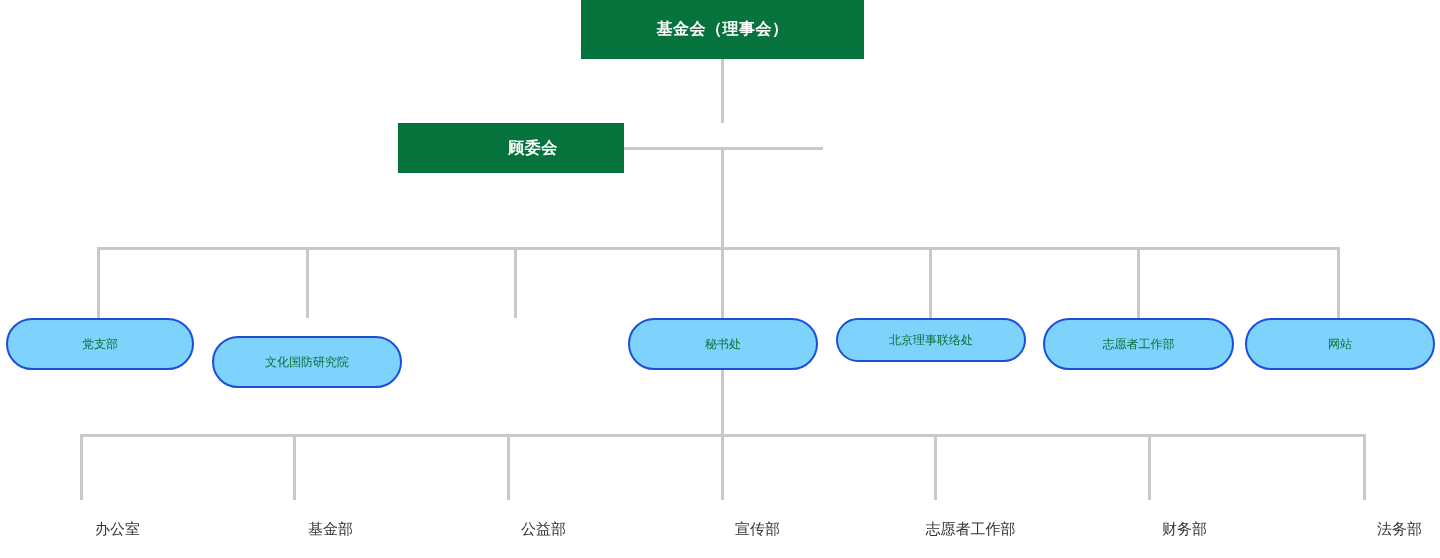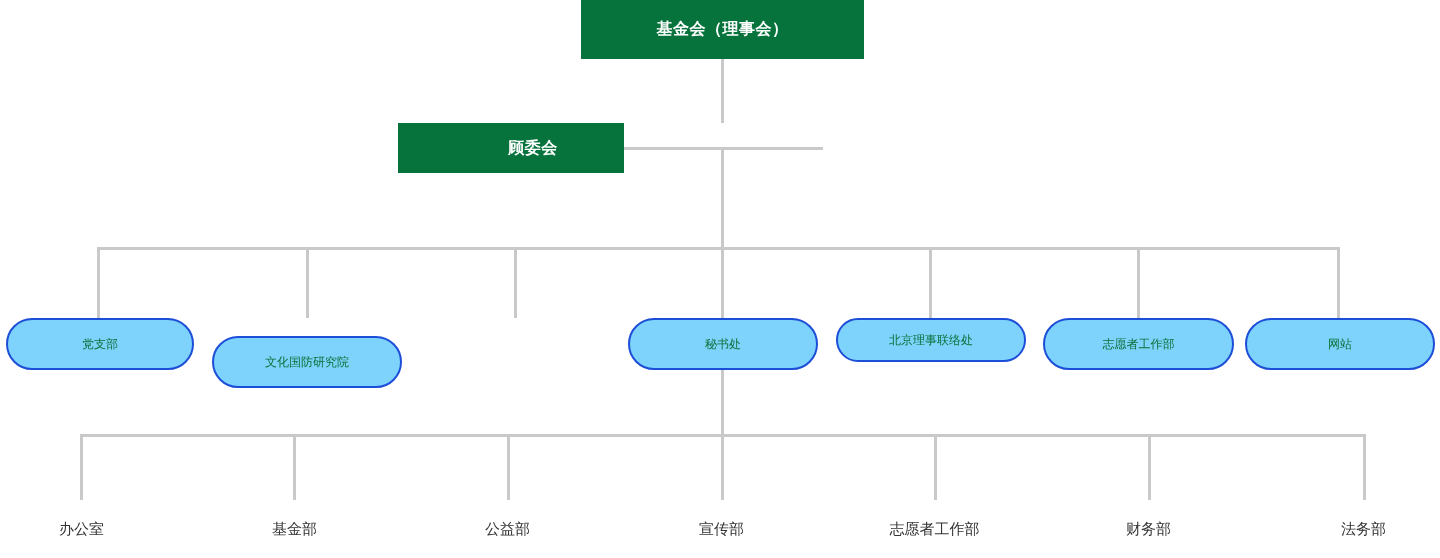--- a/index.html
+++ b/index.html
@@ -63,20 +63,21 @@
   }
 
   
   .node-leaf {
     position: absolute;
     color: #333333;
     font-size: 15px;
     text-align: center;
     white-space: nowrap;
     z-index: 3;
+    padding-left: 36px;
   }
 </style>
 </head>
 <body>
 
 <div id="org-chart">
 
   <div class="node-box root" style="left:581px; top:0px; width:283px; height:59px;">基金会（理事会）</div>
 
   <div class="conn-v" style="left:721px; top:59px; height:64px;"></div>

